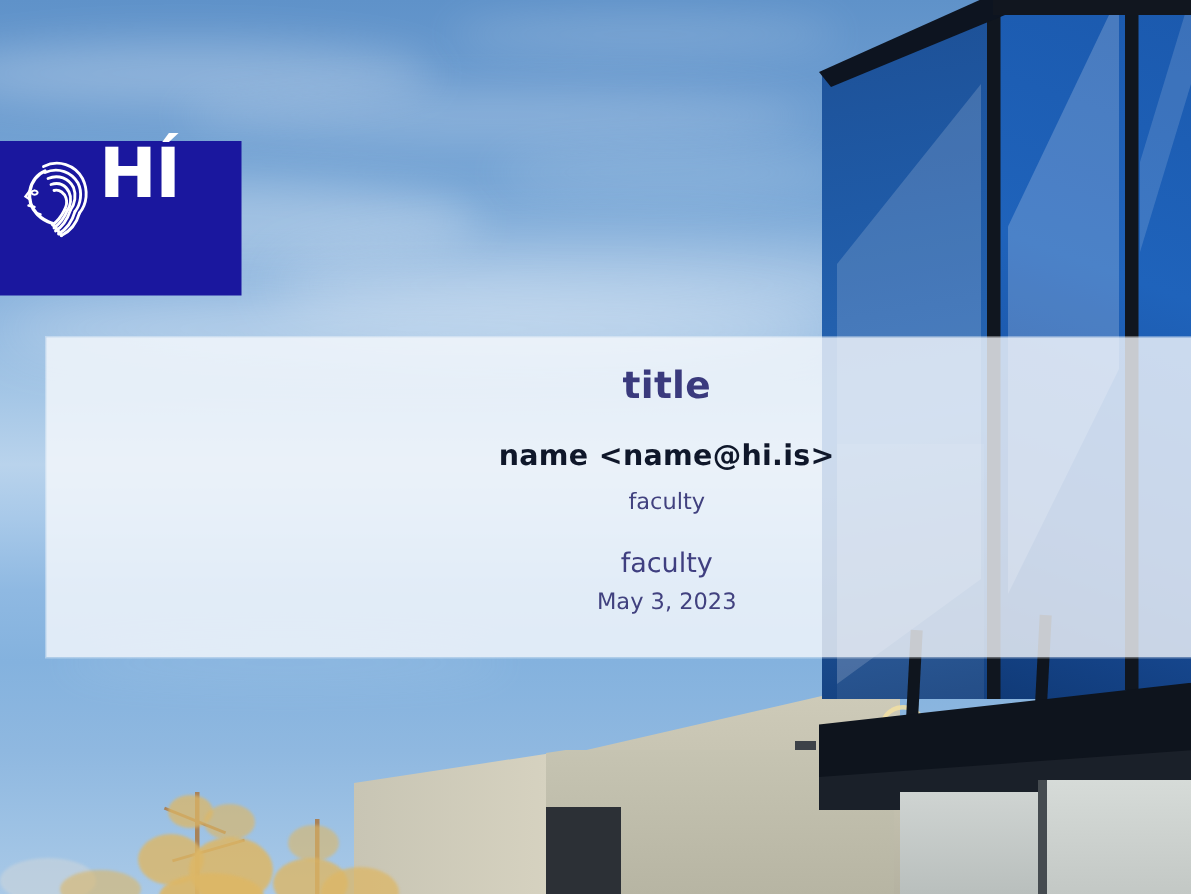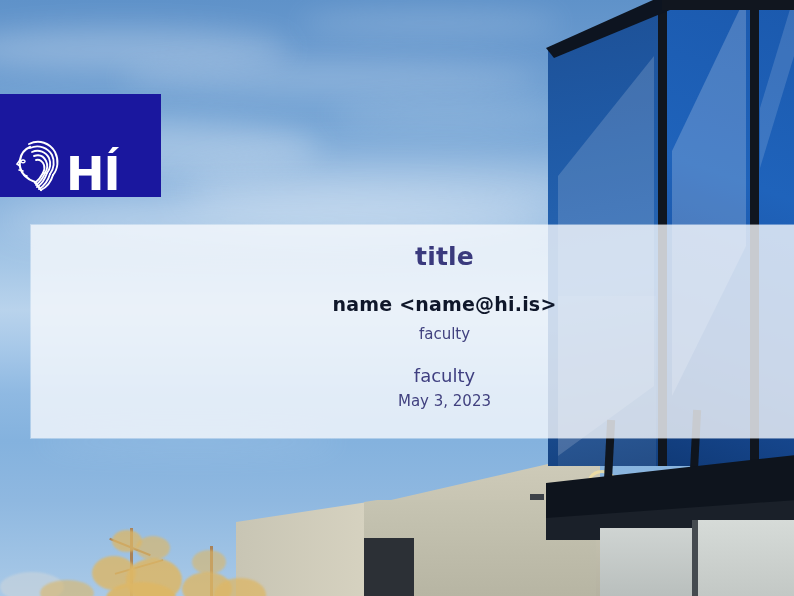--- a/index.html
+++ b/index.html
@@ -213,21 +213,21 @@
     background: #ddb766; filter: blur(1.2px);
   }
 
   
   #logo-block {
     position: absolute;
     left: 0px; top: 94px;
     width: 161px; height: 103px;
     background: #1a179e;
     display: flex;
-    align-items: flex-end;
+    align-items: flex-start;
   }
   #logo-mark {
     width: 56px; height: 70px;
     margin-left: 8px;
     flex: 0 0 auto;
   }
   #logo-text {
     color: #ffffff;
     font-family: "DejaVu Sans", sans-serif;
     font-weight: bold;

